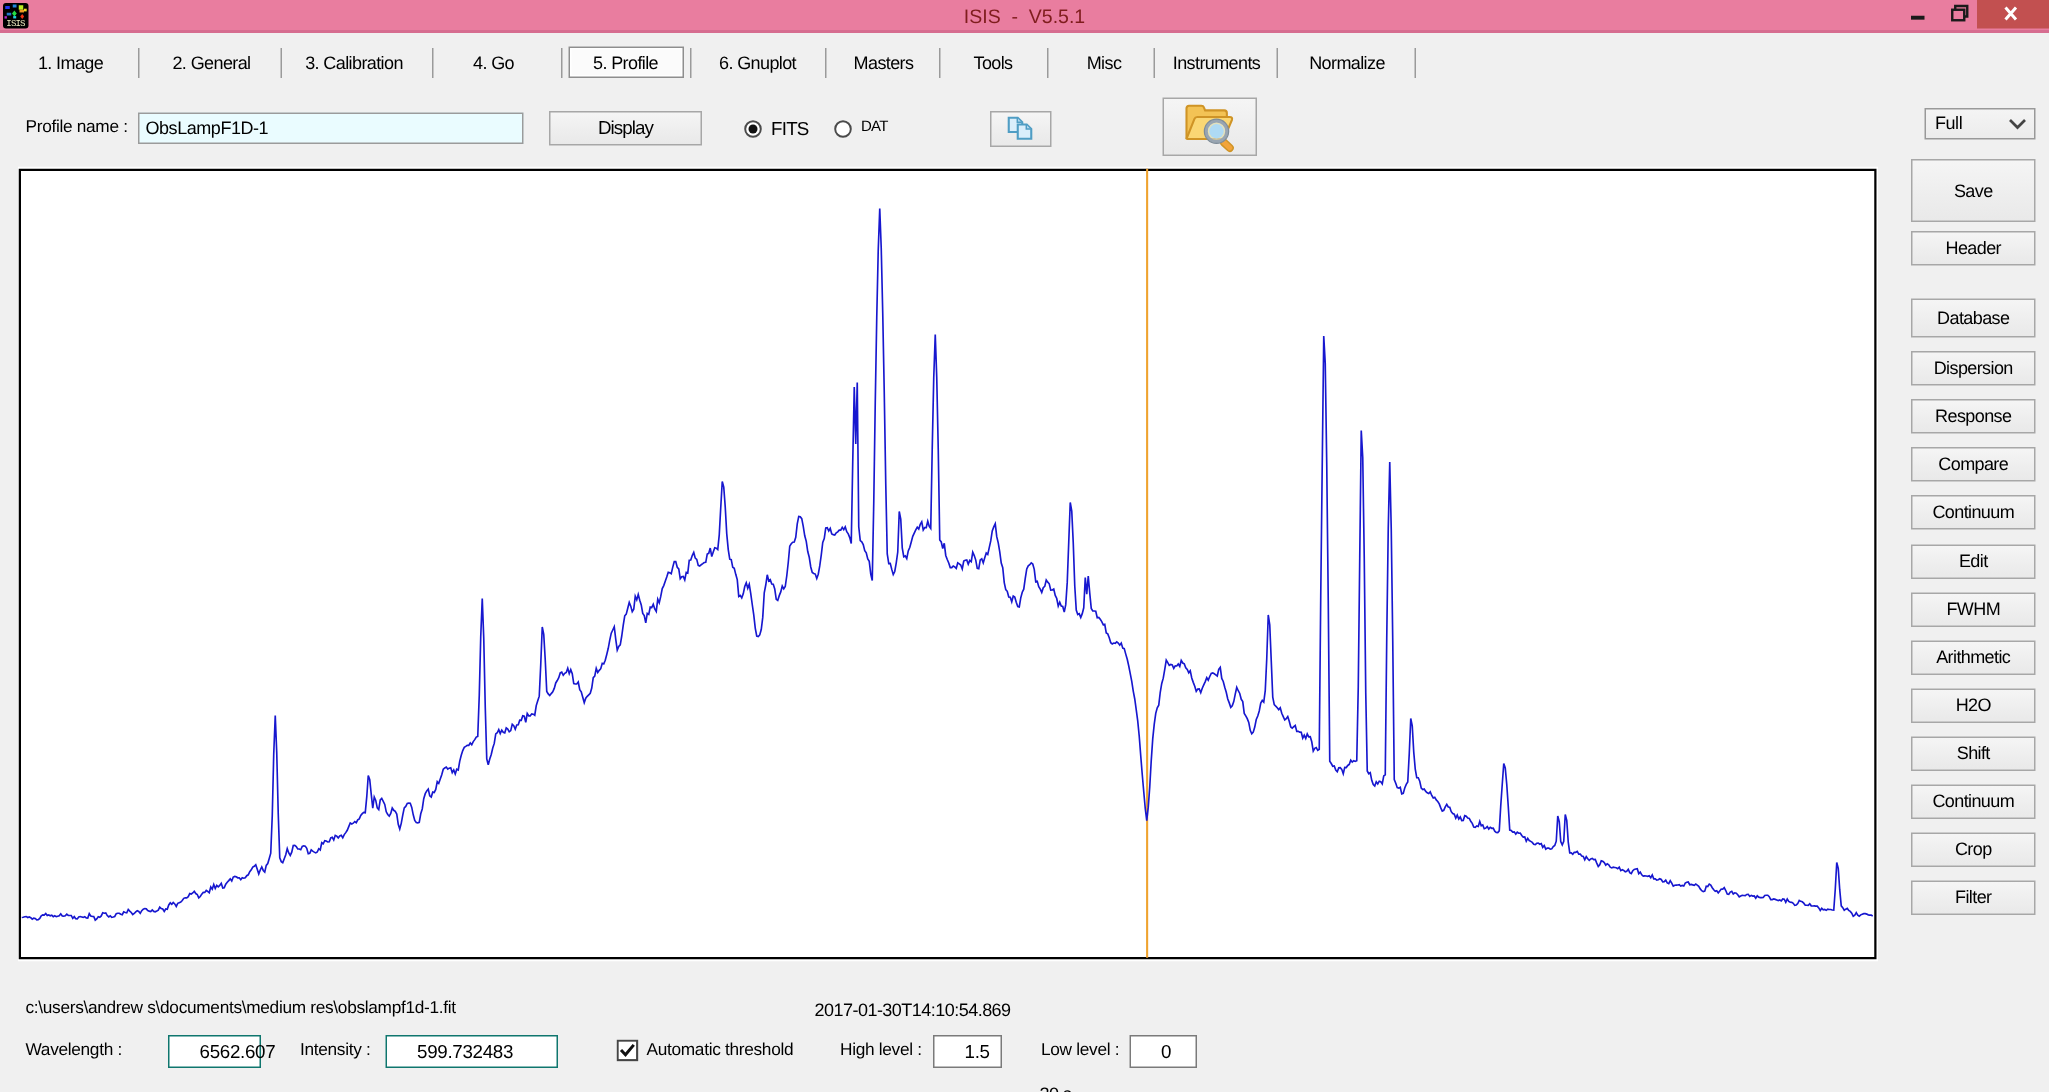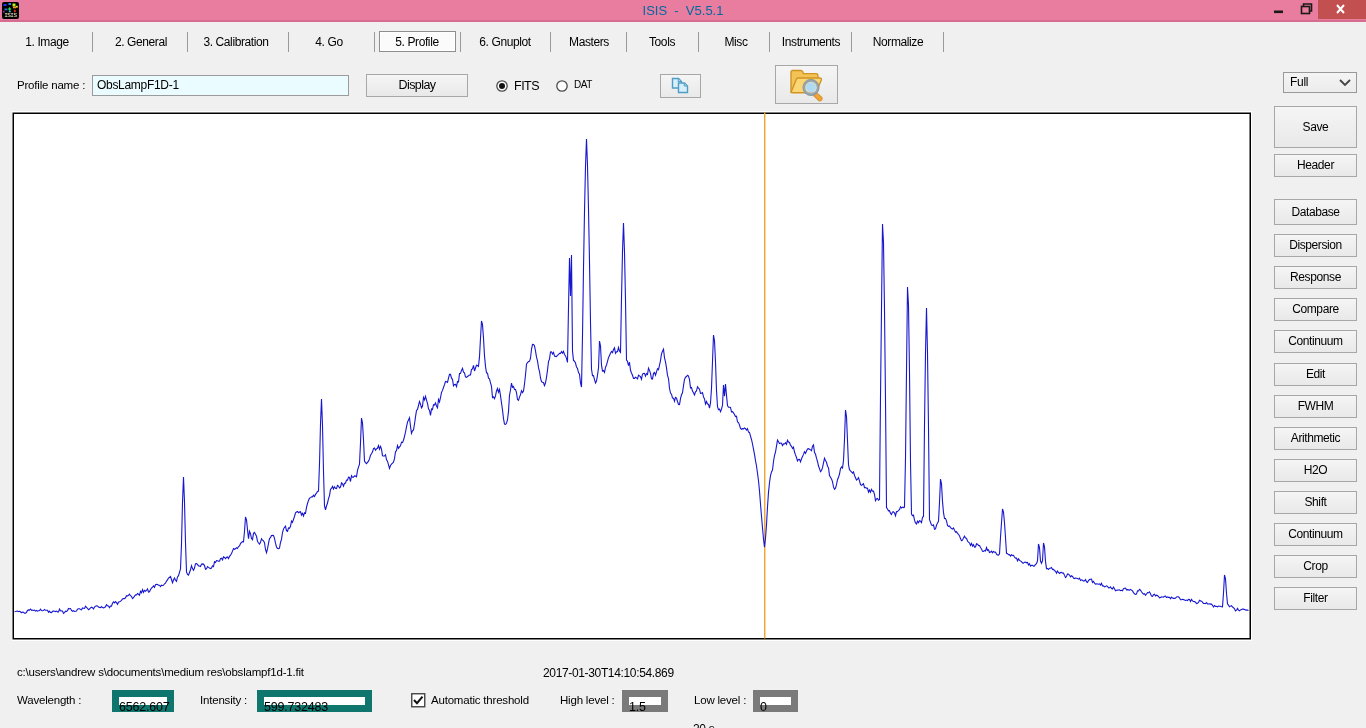--- a/index.html
+++ b/index.html
@@ -1,30 +1,30 @@
 <!DOCTYPE html>
 <html><head><meta charset="utf-8">
 <style>
 * { margin:0; padding:0; box-sizing:border-box; }
 html,body { width:1366px; height:728px; overflow:hidden; }
 body { background:#f0f0f0; font-family:"Liberation Sans", sans-serif; color:#000;
   font-size:12px; letter-spacing:-0.3px; position:relative; }
 .abs { position:absolute; }
 .titlebar { left:0; top:0; width:1366px; height:22px; background:#e97d9f; border-bottom:2px solid #d66d90; }
-.title { left:0; top:0; width:1366px; height:20px; text-align:center; line-height:21px; font-size:13px; letter-spacing:0; color:#0369a1; }
+.title { left:0; top:0; width:1366px; height:20px; text-align:center; line-height:21px; font-size:13px; letter-spacing:0; color:#7f1d1d; }
 .icon { left:2px; top:2px; width:17px; height:17px; background:#000; border-radius:2px; }
 .winbtn { top:0; height:19px; }
 .closebtn { left:1318px; width:48px; background:#c25050; }
 .tabsep { top:32px; width:1px; height:20px; background:#9a9a9a; }
 .tablabel { top:31px; height:22px; line-height:22px; font-size:12px; letter-spacing:-0.4px; text-align:center; }
 .seltab { left:379px; top:31px; width:77px; height:21px; background:#fbfbfb; border:1px solid #8e8e8e; box-shadow:inset 0 0 0 1px #fff; }
 .btn { background:linear-gradient(180deg,#f5f5f5 0%,#eeeeee 55%,#e9e9e9 100%); border:1px solid #a7a7a7; text-align:center; font-size:12px; letter-spacing:-0.4px; font-family:"Liberation Sans", sans-serif; color:#000; }
 .sbtn { left:1274px; width:83px; }
 .lbl { font-size:11.5px; letter-spacing:-0.2px; white-space:nowrap; }
-.tbox { border:7px solid #0f766e; background:#fff; font-size:12.5px; letter-spacing:-0.2px; padding-left:0; white-space:nowrap; }
+.tbox { border:1px solid #0f766e; background:#fff; font-size:12.5px; letter-spacing:-0.2px; padding-left:20px; white-space:nowrap; }
 </style></head>
 <body>
 
 <div class="abs titlebar"></div>
 <div class="abs title">ISIS&nbsp; -&nbsp; V5.5.1</div>
 <div class="abs icon">
 <svg width="17" height="17">
 <rect x="1.5" y="2" width="3" height="2" fill="#2233ee"></rect>
 <rect x="6.5" y="1" width="2.5" height="2" fill="#2288dd"></rect>
 <rect x="10.5" y="1.5" width="3" height="3" fill="#bbee22"></rect>

